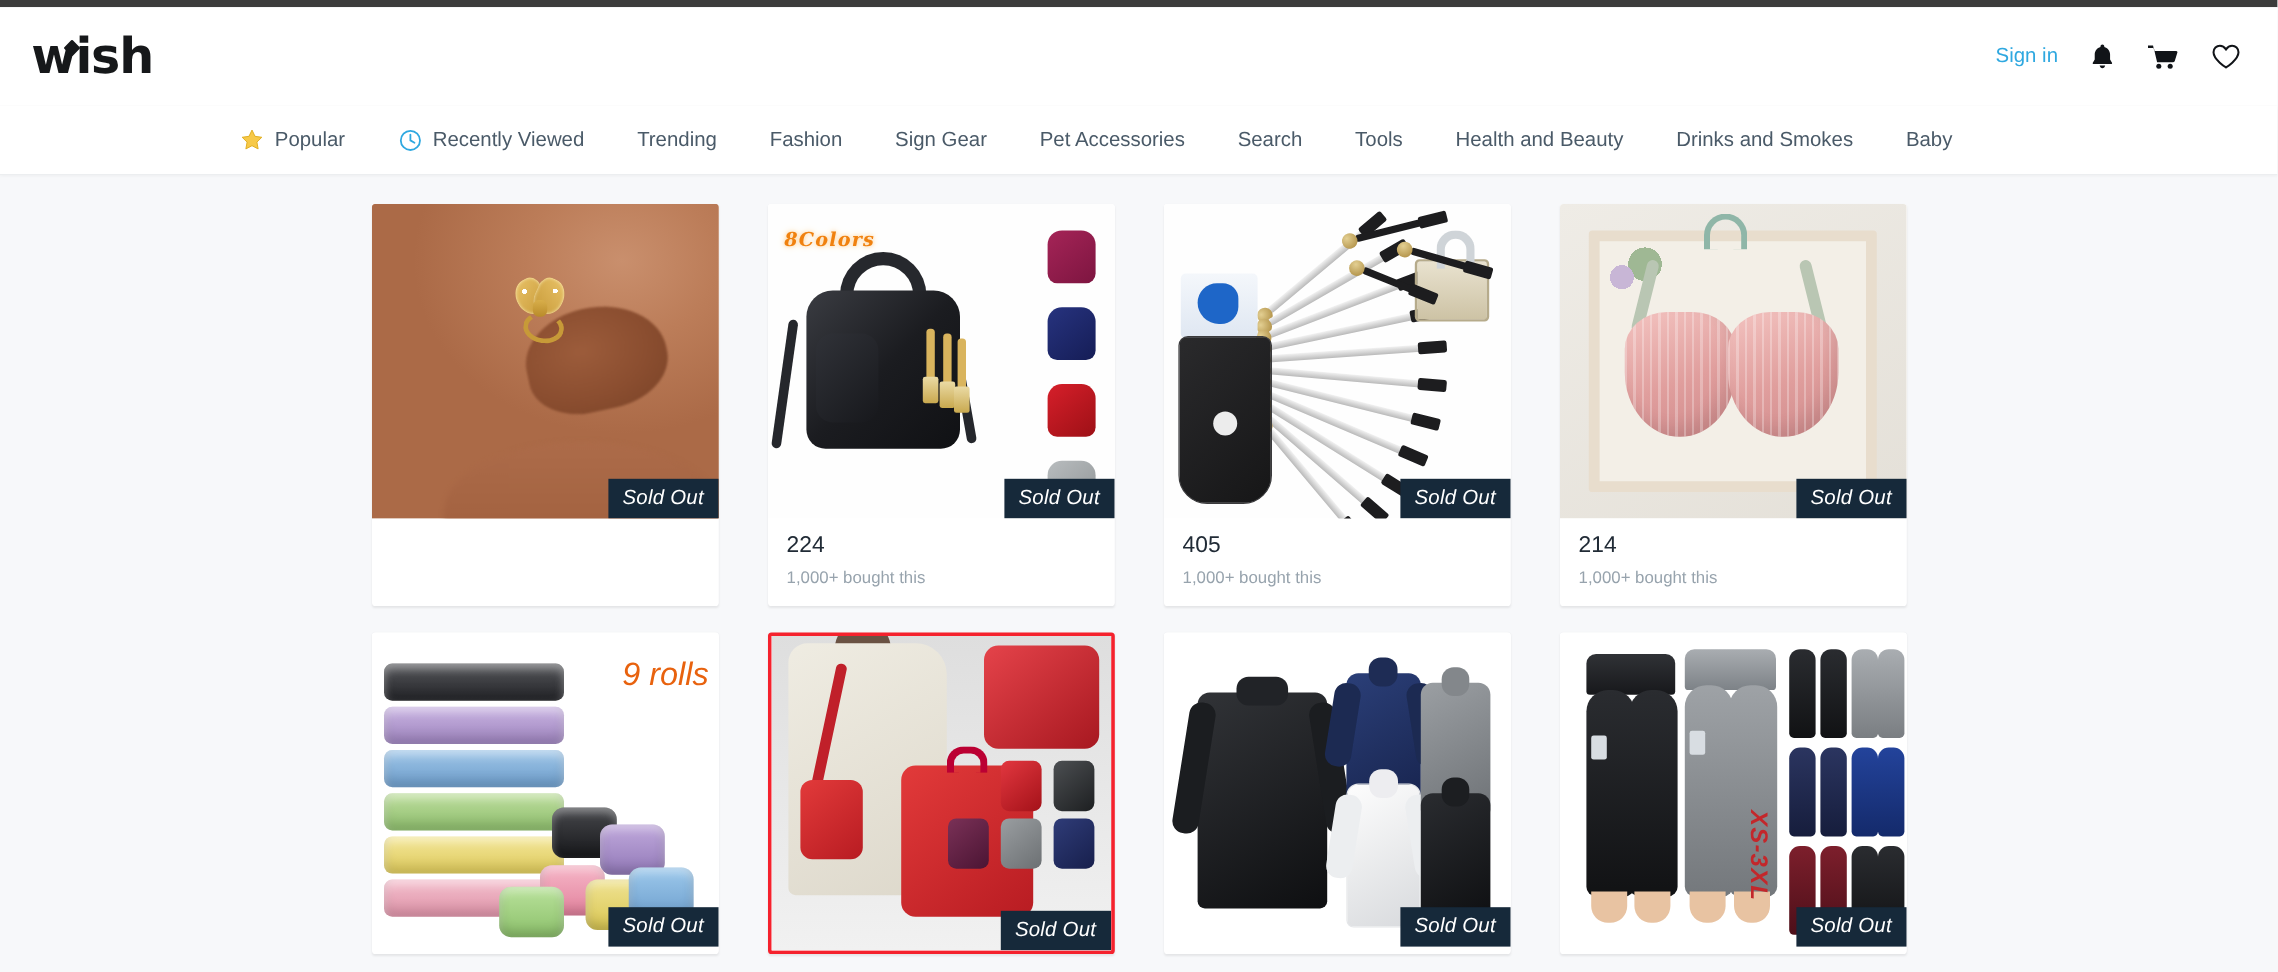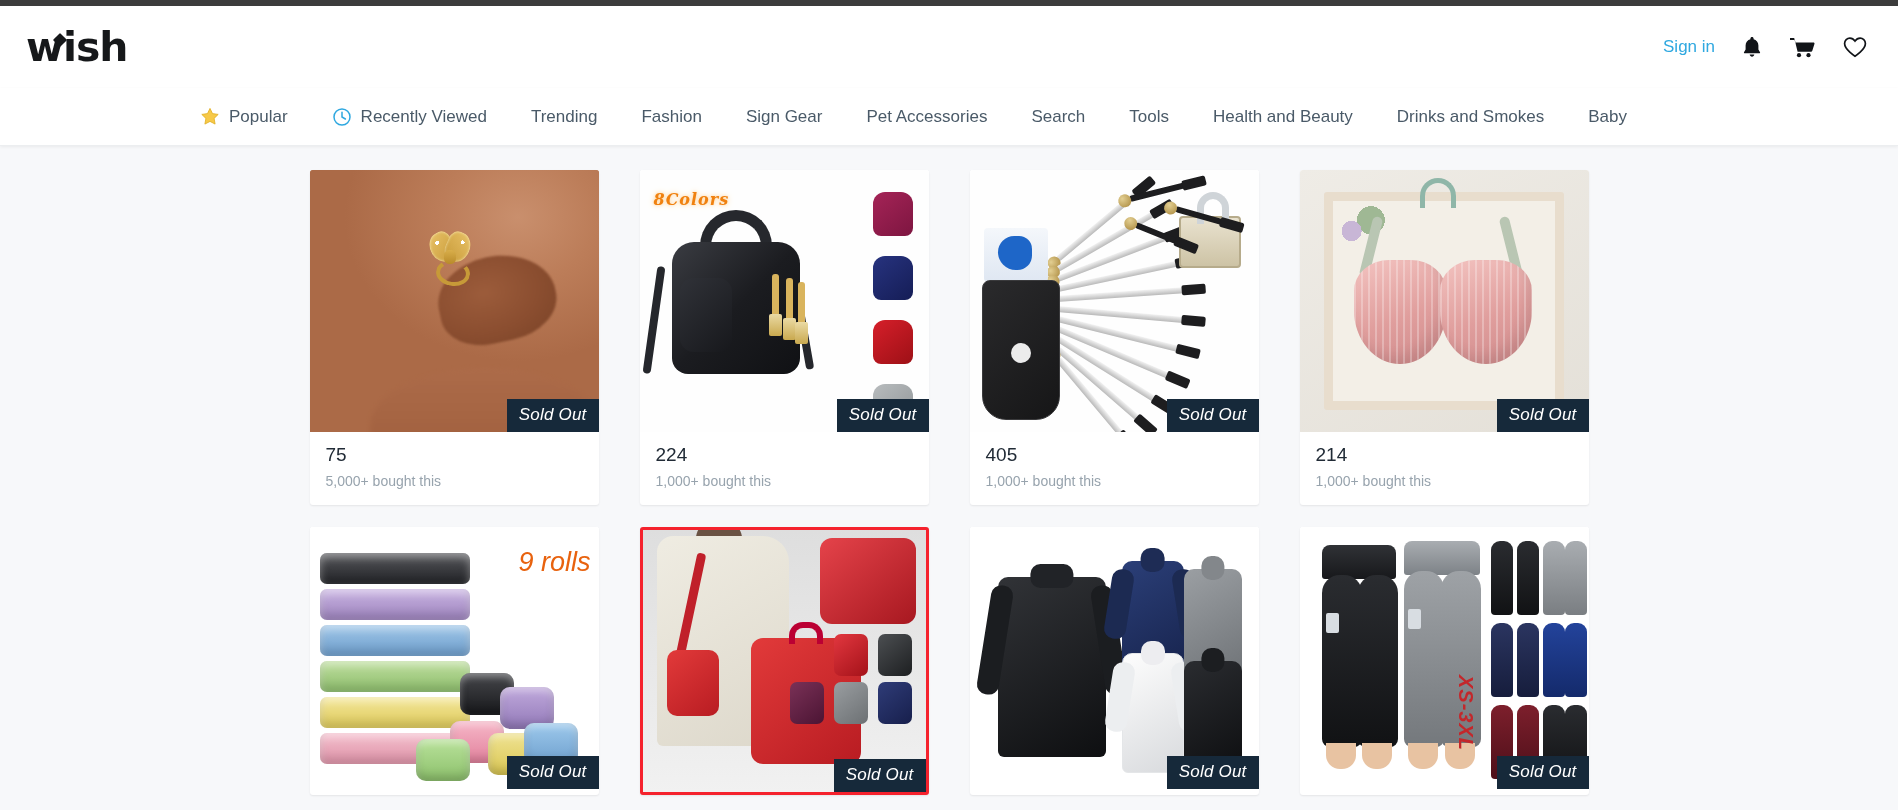--- a/index.html
+++ b/index.html
@@ -394,24 +394,20 @@
           <div class="nostril"></div>
           <div class="lip"></div>
           <div class="ring">
             <div class="butterfly-l"></div>
             <div class="butterfly-r"></div>
             <div class="gem"></div>
             <div class="hoop"></div>
           </div>
         </div>
         <div class="sold-out">Sold Out</div>
-      </div>
-      <div class="card-body">
-        <div class="card-price">75</div>
-        <div class="card-sub">5,000+ bought this</div>
       </div>
     </div>
 
     <div class="card">
       <div class="card-img">
         <div class="art">
           <div class="bg-white"></div>
           <div class="bag-strap"></div>
             <div class="bag-strap2"></div>
           <div class="bag-handle"></div>

